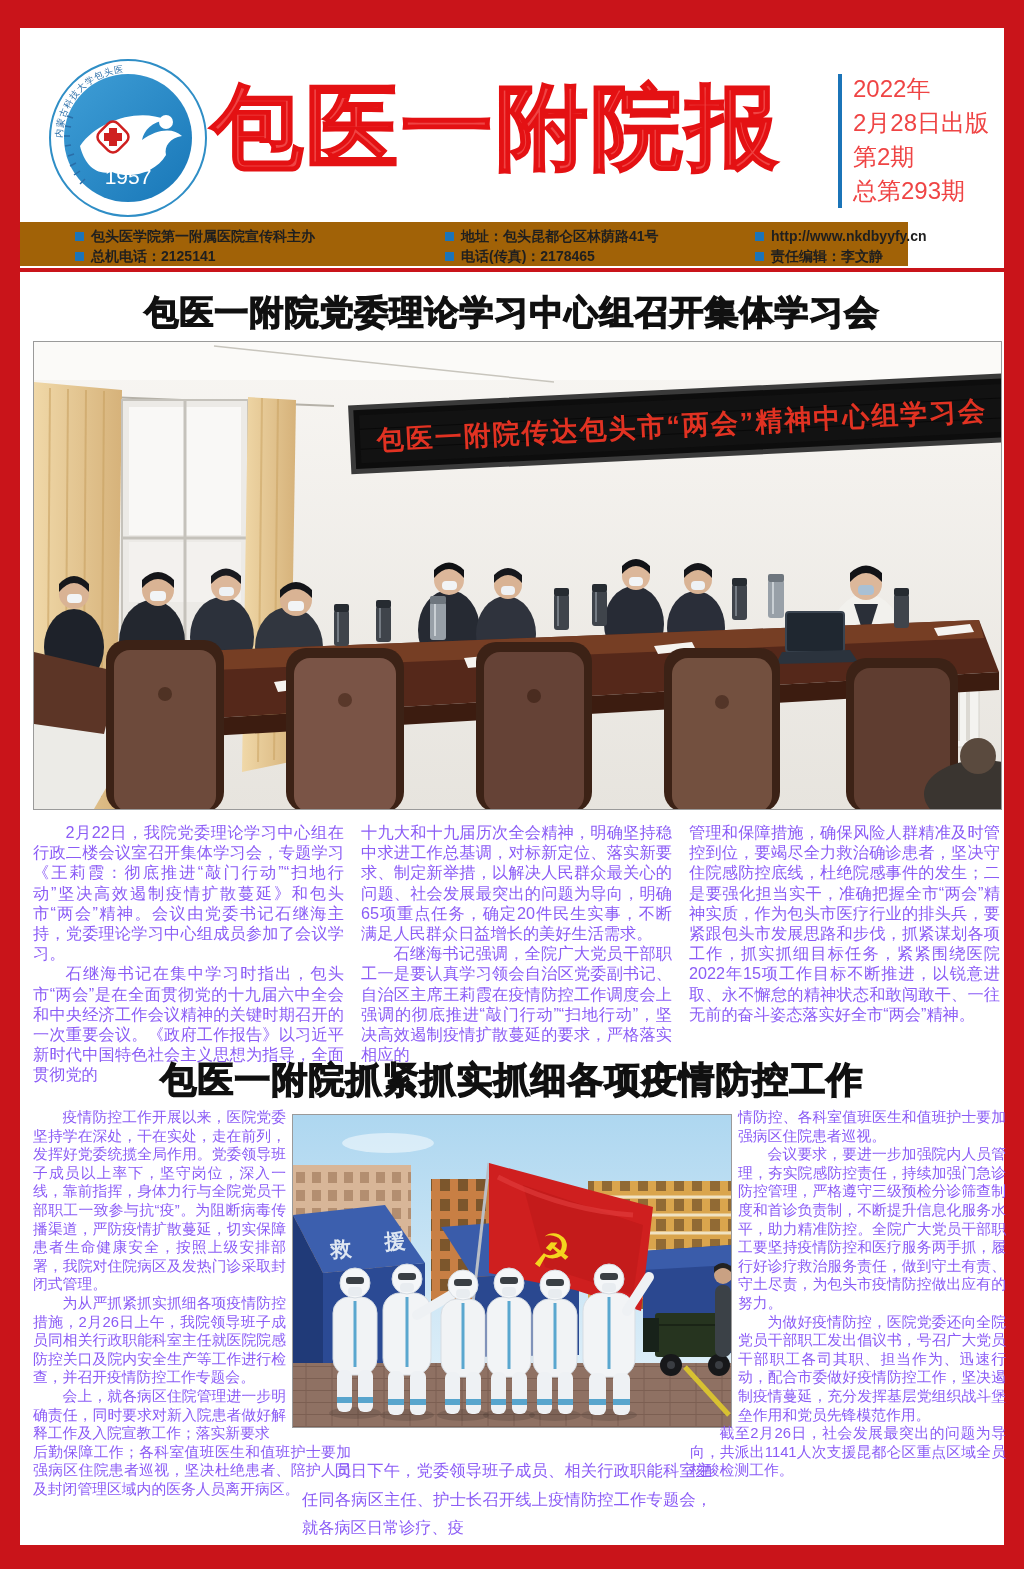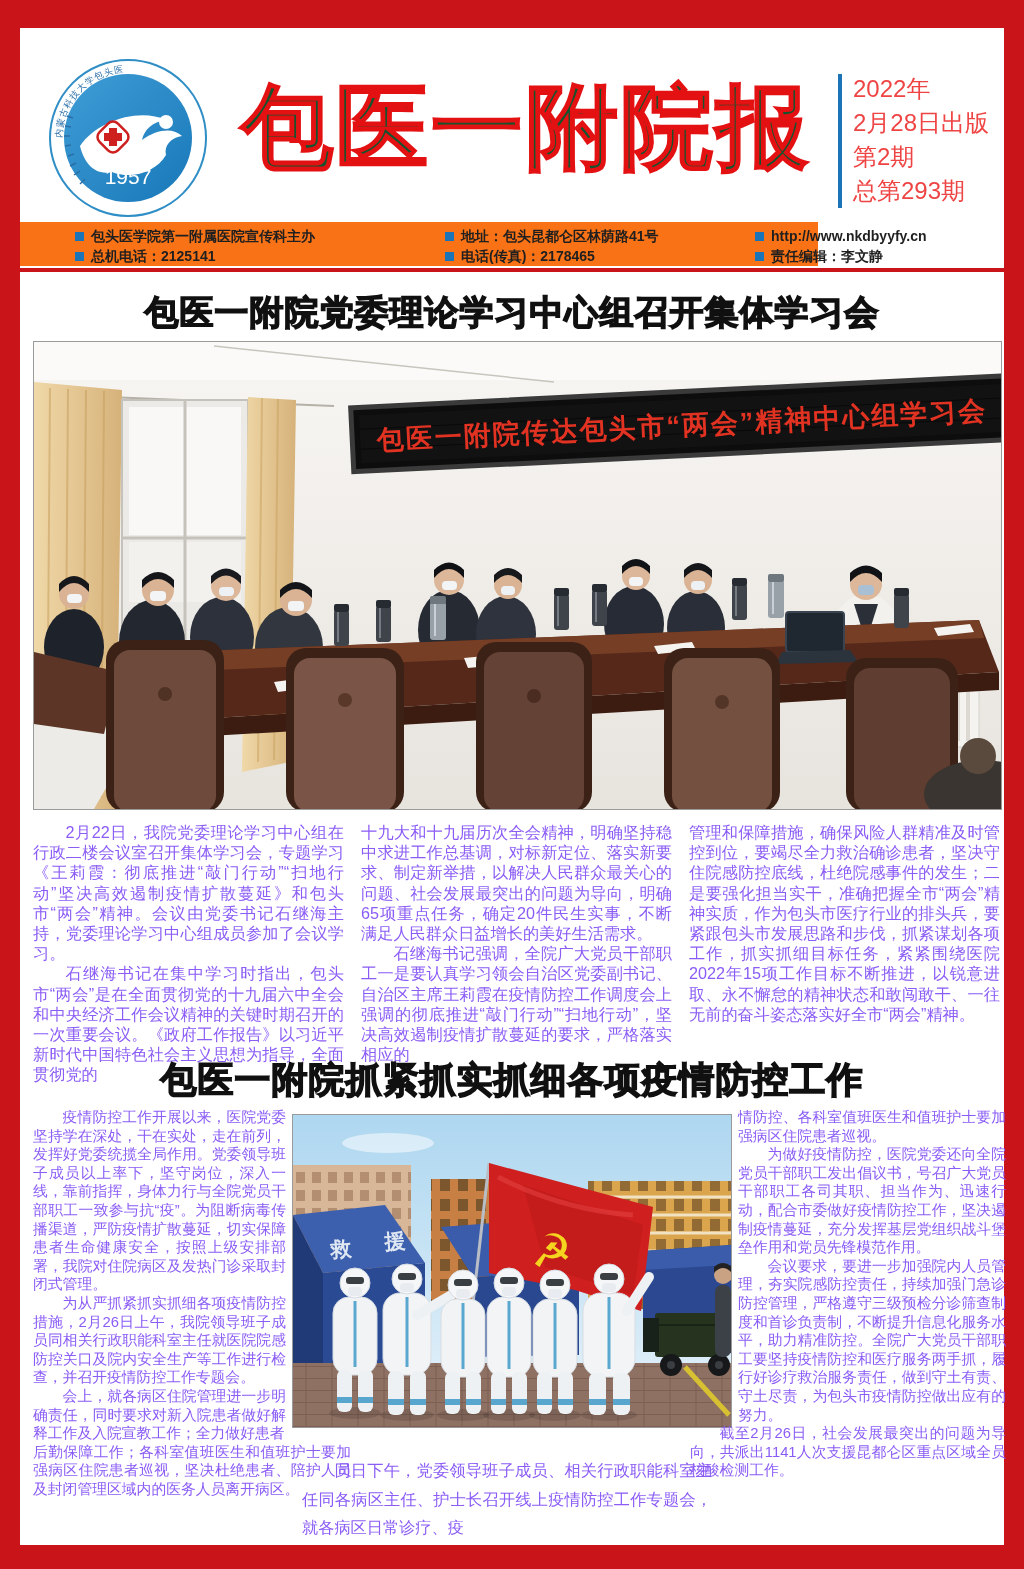--- a/index.html
+++ b/index.html
@@ -2,28 +2,28 @@
 <html><head>
 <meta charset="utf-8">
 <style>
   html,body{margin:0;padding:0;background:#888;}
   #page{position:relative;width:1024px;height:1569px;background:#c9141a;overflow:hidden;
         font-family:"Liberation Sans","DejaVu Sans",sans-serif;}
   #sheet{position:absolute;left:20px;top:28px;width:984px;height:1517px;background:#ffffff;}
   .abs{position:absolute;}
 
   
-  #np-title{left:198px;top:48px;width:616px;text-align:center;font-family:"Liberation Serif","DejaVu Serif",serif;
-            font-weight:900;font-size:92px;line-height:1.15;color:#14532d;letter-spacing:3px;white-space:nowrap;
+  #np-title{left:168px;top:48px;width:616px;text-align:center;font-family:"Liberation Serif","DejaVu Serif",serif;
+            font-weight:900;font-size:92px;line-height:1.15;color:#ef4444;letter-spacing:3px;white-space:nowrap;
             -webkit-text-stroke:2px #e41113;}
   #issue-divider{left:818px;top:46px;width:4px;height:134px;background:#1b74b8;}
   #issue-info{left:833px;top:44px;width:150px;font-weight:400;font-size:24px;line-height:34px;color:#ef4444;}
 
   
-  #info-bar{left:0;top:194px;width:798px;height:44px;background:#f97316;}
+  #info-bar{left:0;top:194px;width:888px;height:44px;background:#a16207;}
   .info-col{position:absolute;top:4px;font-size:14px;font-weight:700;color:#1f1f1f;line-height:19px;}
   .info-row{display:flex;align-items:center;margin:1px 0;}
   .bullet{display:inline-block;width:9px;height:9px;background:#1b74b8;margin-right:7px;flex:0 0 auto;}
   #red-rule{left:0;top:240px;width:984px;height:4px;background:#c9141a;}
 
   
   .headline{left:0;width:984px;text-align:center;font-weight:900;color:#101010;
             -webkit-text-stroke:1.4px #101010;letter-spacing:1px;}
   #headline1{top:262px;font-size:34px;}
   #headline2{top:1028px;font-size:36px;}
@@ -348,21 +348,21 @@
       <div class="a1col">
         <p>管理和保障措施，确保风险人群精准及时管控到位，要竭尽全力救治确诊患者，坚决守住院感防控底线，杜绝院感事件的发生；二是要强化担当实干，准确把握全市“两会”精神实质，作为包头市医疗行业的排头兵，要紧跟包头市发展思路和步伐，抓紧谋划各项工作，抓实抓细目标任务，紧紧围绕医院2022年15项工作目标不断推进，以锐意进取、永不懈怠的精神状态和敢闯敢干、一往无前的奋斗姿态落实好全市“两会”精神。</p>
       </div>
     </div>
 
     <div class="abs headline" id="headline2">包医一附院抓紧抓实抓细各项疫情防控工作</div>
 
     <div class="abs bodytext a2" id="a2-left">
       <p class="ind">疫情防控工作开展以来，医院党委坚持学在深处，干在实处，走在前列，发挥好党委统揽全局作用。党委领导班子成员以上率下，坚守岗位，深入一线，靠前指挥，身体力行与全院党员干部职工一致参与抗“疫”。为阻断病毒传播渠道，严防疫情扩散蔓延，切实保障患者生命健康安全，按照上级安排部署，我院对住院病区及发热门诊采取封闭式管理。</p>
       <p class="ind">为从严抓紧抓实抓细各项疫情防控措施，2月26日上午，我院领导班子成员同相关行政职能科室主任就医院院感防控关口及院内安全生产等工作进行检查，并召开疫情防控工作专题会。</p>
-      <p class="ind">会上，就各病区住院管理进一步明确责任，同时要求对新入院患者做好解释工作及入院宣教工作；全力做好患者</p>
+      <p class="ind">会上，就各病区住院管理进一步明确责任，同时要求对新入院患者做好解释工作及入院宣教工作；落实新要求</p>
       <div class="wide">
         <p>后勤保障工作；各科室值班医生和值班护士要加强病区住院患者巡视，坚决杜绝患者、陪护人员及封闭管理区域内的医务人员离开病区。</p>
       </div>
     </div>
 
     <div class="abs" id="a2-mid">
       <div class="photo" id="photo2">
         <svg width="438" height="312" viewBox="0 0 438 312">
           <defs>
             <linearGradient id="skyG" x1="0" y1="0" x2="0" y2="1">
@@ -521,21 +521,21 @@
           </g>
         </svg>
       </div>
       <div class="bodytext" id="a2-caption">
         <p class="ind">同日下午，党委领导班子成员、相关行政职能科室主任同各病区主任、护士长召开线上疫情防控工作专题会，就各病区日常诊疗、疫</p>
       </div>
     </div>
 
     <div class="abs bodytext a2" id="a2-right">
       <p>情防控、各科室值班医生和值班护士要加强病区住院患者巡视。</p>
+      <p class="ind">会议要求，要进一步加强院内人员管理，夯实院感防控责任，持续加强门急诊防控管理，严格遵守三级预检分诊筛查制度和首诊负责制，不断提升信息化服务水平，助力精准防控。全院广大党员干部职工要坚持疫情防控和医疗服务两手抓，履行好诊疗救治服务责任，做到守土有责、守土尽责，为包头市疫情防控做出应有的努力。</p>
       <p class="ind">为做好疫情防控，医院党委还向全院党员干部职工发出倡议书，号召广大党员干部职工各司其职、担当作为、迅速行动，配合市委做好疫情防控工作，坚决遏制疫情蔓延，充分发挥基层党组织战斗堡垒作用和党员先锋模范作用。</p>
-      <p class="ind">会议要求，要进一步加强院内人员管理，夯实院感防控责任，持续加强门急诊防控管理，严格遵守三级预检分诊筛查制度和首诊负责制，不断提升信息化服务水平，助力精准防控。全院广大党员干部职工要坚持疫情防控和医疗服务两手抓，履行好诊疗救治服务责任，做到守土有责、守土尽责，为包头市疫情防控做出应有的努力。</p>
       <div class="wide">
         <p class="ind">截至2月26日，社会发展最突出的问题为导向，共派出1141人次支援昆都仑区重点区域全员核酸检测工作。</p>
       </div>
     </div>
 
   </div>
 </div>
 
 </body></html>

